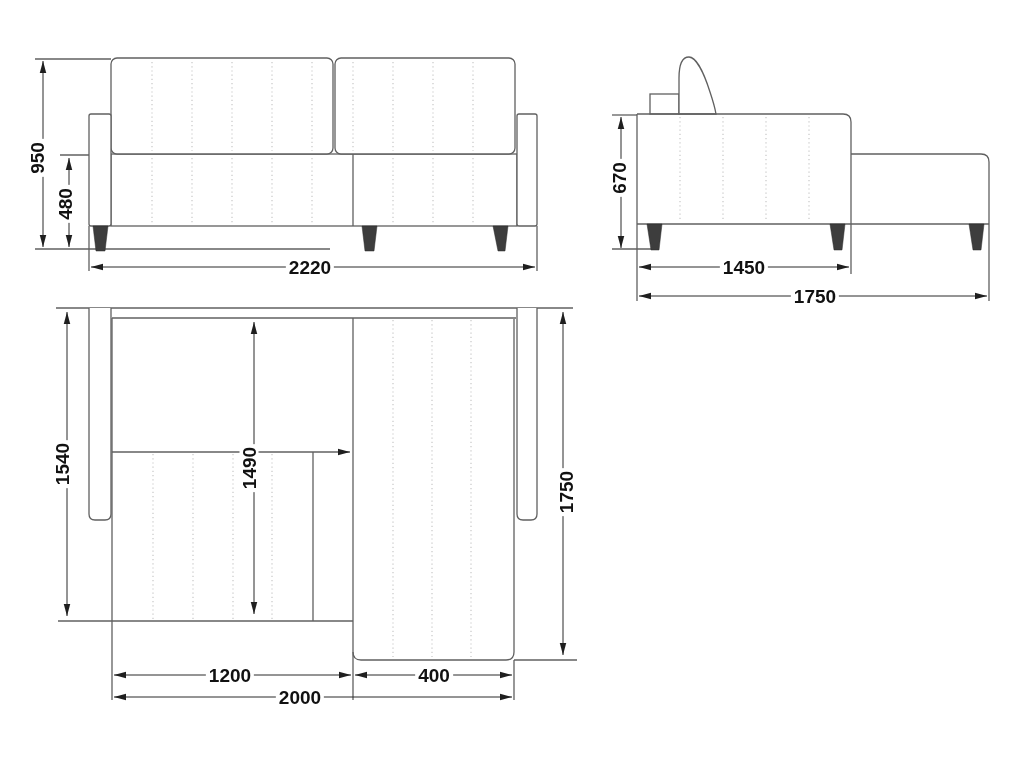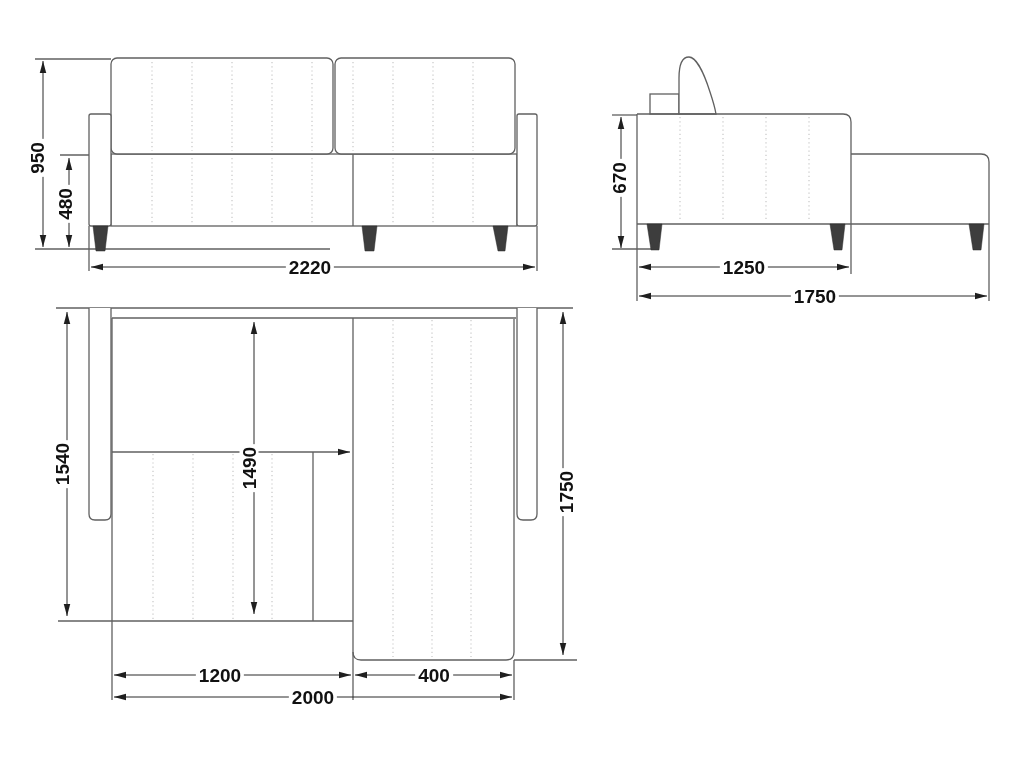--- a/index.html
+++ b/index.html
@@ -146,23 +146,23 @@
     <line class="dim" x1="355" y1="675" x2="512" y2="675" marker-start="url(#arw)" marker-end="url(#arw)"></line>
     <line class="dim" x1="114" y1="697" x2="512" y2="697" marker-start="url(#arw)" marker-end="url(#arw)"></line>
   </g>
 </svg>
 
 <div class="dim-label rot" style="left:37px;top:158px">950</div>
 <div class="dim-label rot" style="left:65px;top:204px">480</div>
 <div class="dim-label" style="left:310px;top:267px">2220</div>
 
 <div class="dim-label rot" style="left:619px;top:178px">670</div>
-<div class="dim-label" style="left:744px;top:267px">1250</div>
+<div class="dim-label" style="left:744px;top:267px">1450</div>
 <div class="dim-label" style="left:815px;top:296px">1750</div>
 
 <div class="dim-label rot" style="left:62px;top:464px">1540</div>
 <div class="dim-label rot" style="left:249px;top:468px">1490</div>
 <div class="dim-label rot" style="left:566px;top:492px">1750</div>
-<div class="dim-label" style="left:220px;top:675px">1200</div>
+<div class="dim-label" style="left:230px;top:675px">1200</div>
 <div class="dim-label" style="left:434px;top:675px">400</div>
-<div class="dim-label" style="left:313px;top:697px">2000</div>
+<div class="dim-label" style="left:300px;top:697px">2000</div>
 
 </div>
 
 </body></html>

